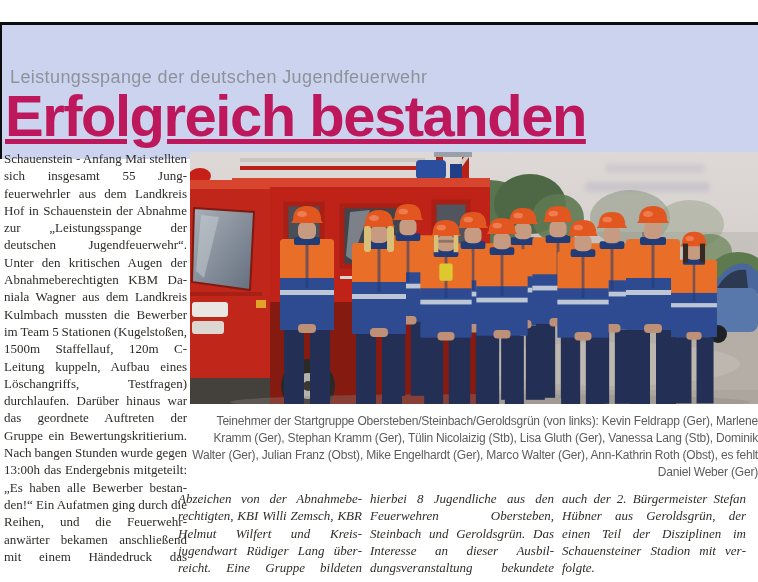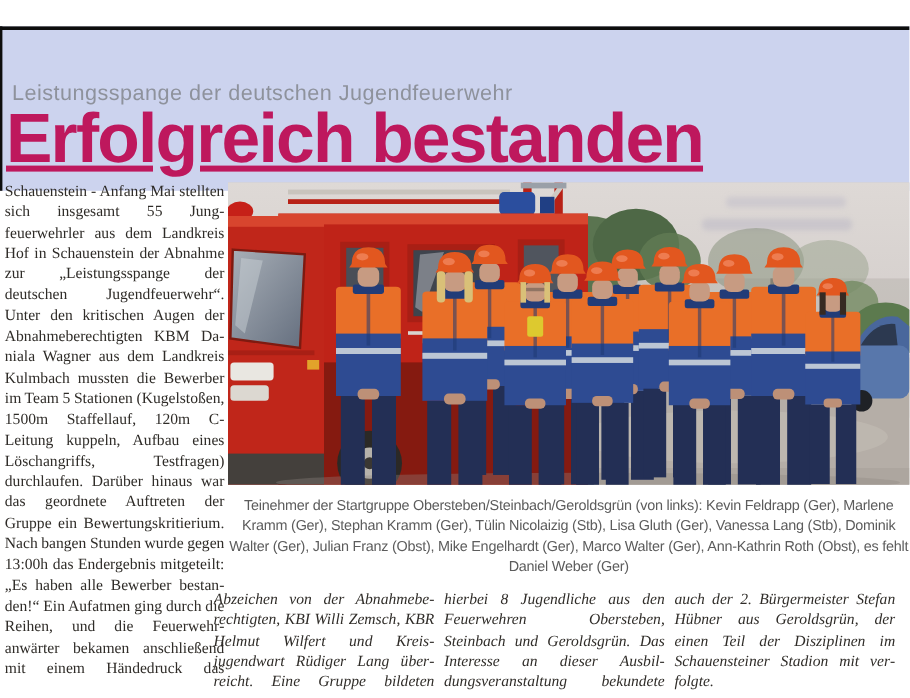--- a/index.html
+++ b/index.html
@@ -40,21 +40,21 @@
   .fill-last{text-align-last:justify;}
   .col-left{position:absolute;left:4px;top:150px;width:183px;}
   .col-left strong{font-weight:normal;}
 
   
   figure{position:absolute;left:190px;top:152px;width:568px;margin:0;}
   svg.photo{display:block;width:568px;height:252px;background:#d5d0ce;}
   figcaption{
     margin-top:9px;height:68px;overflow:hidden;
     font-size:12px;line-height:17px;letter-spacing:-.2px;
-    color:#5c5c5c;text-align:center;
+    color:#5c5c5c;text-align:right;
   }
 
   
   .bottom{position:absolute;left:178px;top:490px;width:568px;display:flex;gap:8px;font-style:italic;}
   .bottom .bcol{width:184px;height:92px;overflow:hidden;}
 </style>
 </head>
 <body>
 
 <div class="page">

